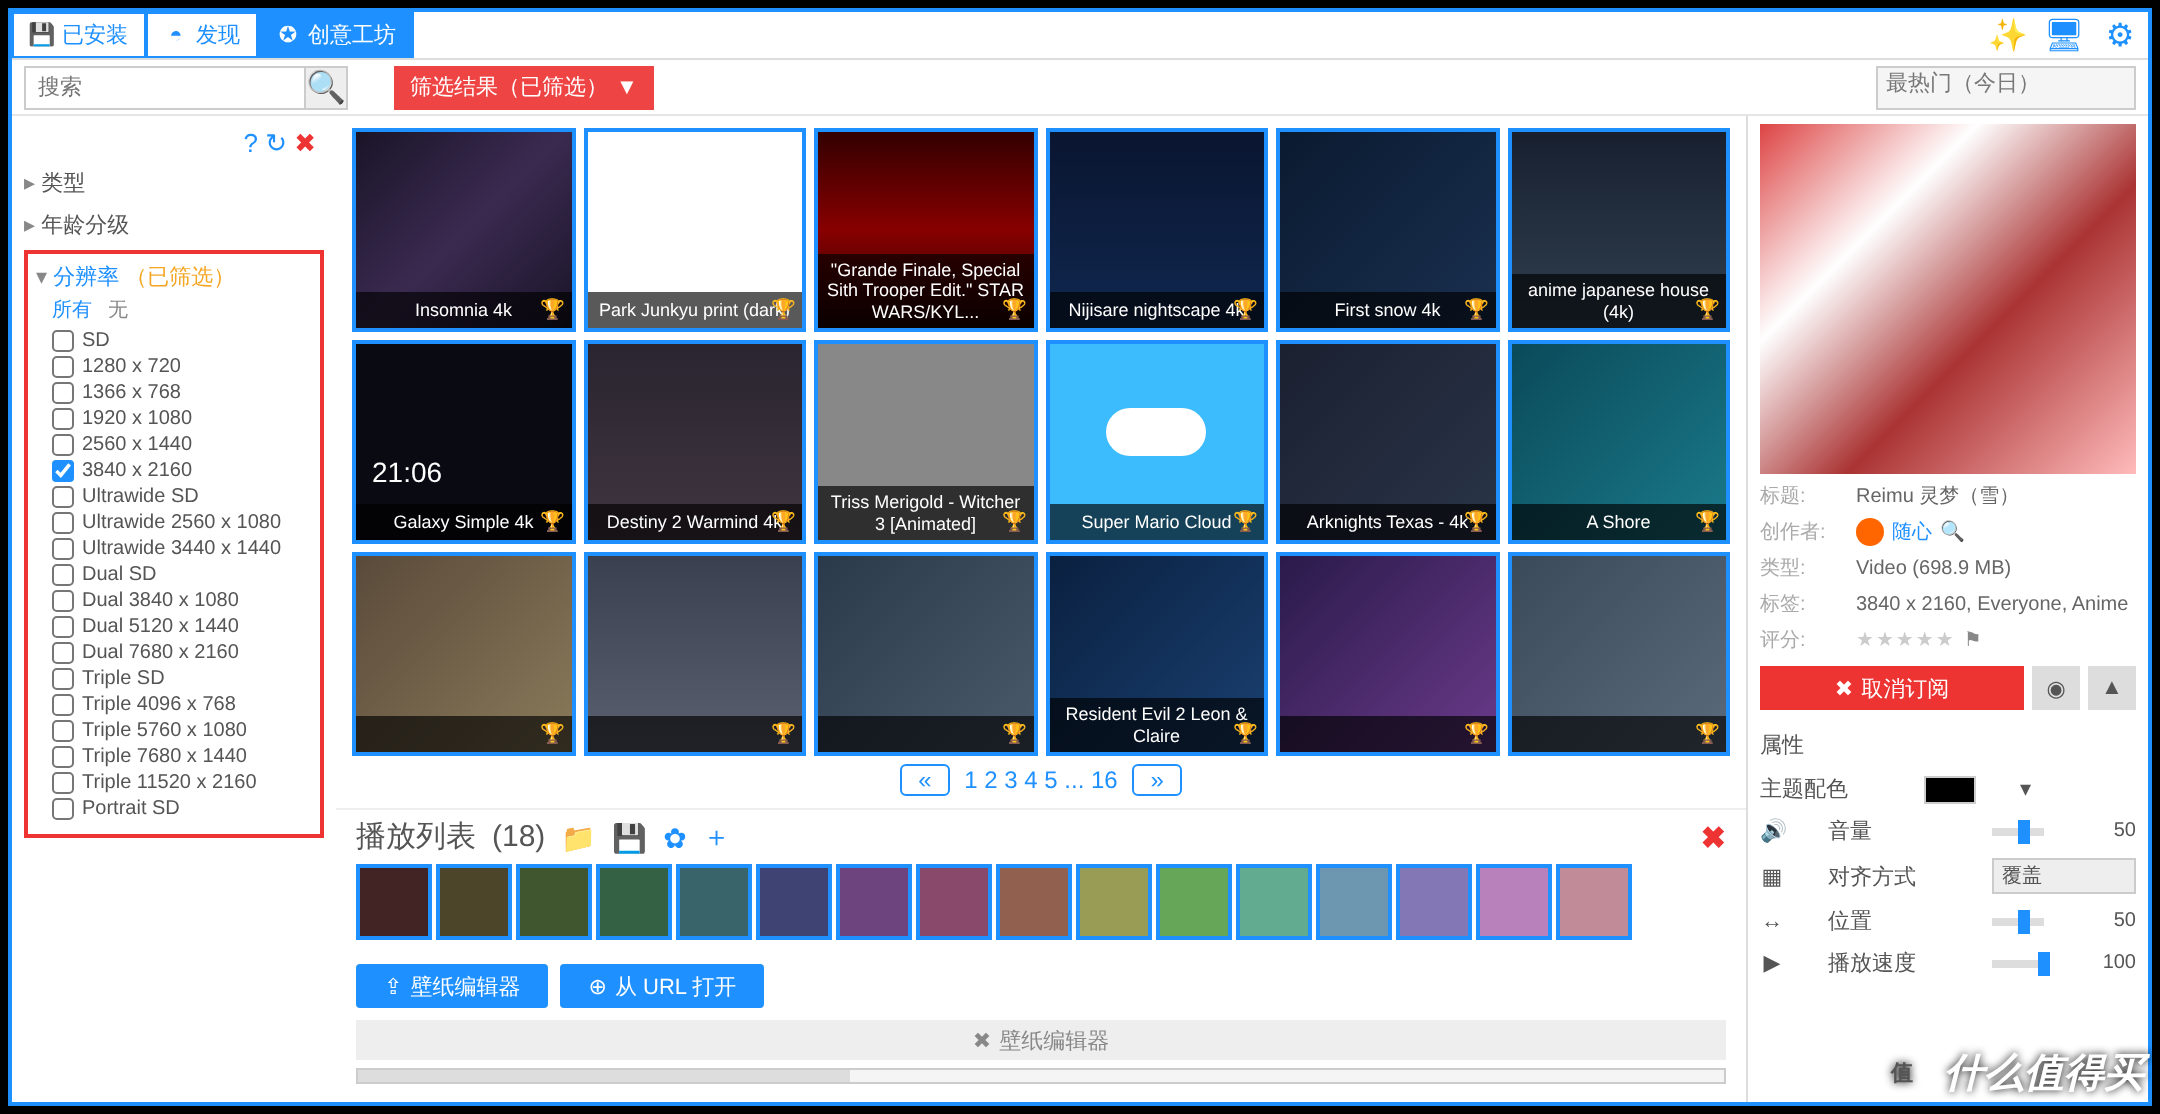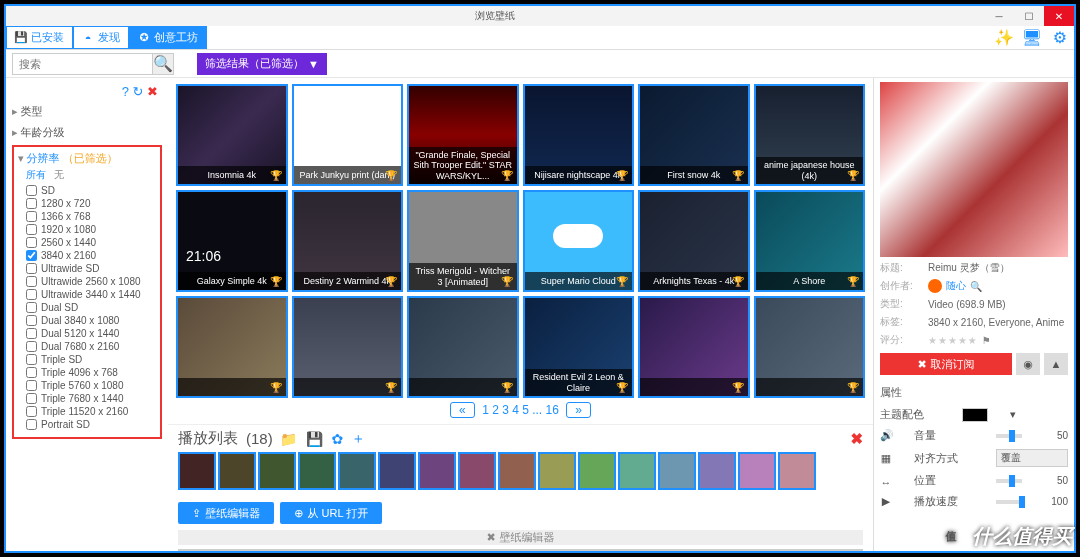--- a/index.html
+++ b/index.html
@@ -12,21 +12,21 @@
 .toolbar { height: 24px; display: flex; align-items: stretch; border-bottom: 1px solid #ddd; gap: 0; }
 .tab { display: flex; align-items: center; padding: 0 8px; font-size: 11px; gap: 4px; border: 1px solid #1e90ff; color: #1e90ff; background: #fff; }
 .tab.active { background: #1e90ff; color: #fff; }
 .tab .ico { width: 12px; height: 12px; display: inline-flex; align-items: center; justify-content: center; }
 .toolbar .spacer { flex: 1; }
 .toolbar .ticon { width: 28px; display: flex; align-items: center; justify-content: center; color: #1e90ff; font-size: 16px; }
 .searchrow { height: 28px; display: flex; align-items: center; padding: 3px 6px; gap: 23px; border-bottom: 1px solid #e5e5e5; }
 .searchbox { position: relative; width: 162px; }
 .searchbox input { width: 100%; height: 22px; border: 1px solid #ccc; padding: 0 22px 0 6px; font-size: 11px; }
 .searchbox .mag { position: absolute; right: 0; top: 0; width: 22px; height: 22px; display: flex; align-items: center; justify-content: center; background: #eee; border: 1px solid #ccc; color: #666; }
-.filter-chip { height: 22px; padding: 0 8px; background: #6d28d9; color: #fff; font-size: 11px; display: flex; align-items: center; gap: 4px; }
+.filter-chip { height: 22px; padding: 0 8px; background: #ef4444; color: #fff; font-size: 11px; display: flex; align-items: center; gap: 4px; }
 .sortsel { width: 130px; height: 22px; border: 1px solid #ccc; font-size: 11px; padding: 0 4px; color: #777; background: #f5f5f5; }
 .ssp { flex: 1; }
 .body { flex: 1; display: flex; overflow: hidden; }
 .sidebar { width: 162px; padding: 4px 6px; font-size: 11px; color: #444; overflow: hidden; }
 .help { text-align: right; color: #1e90ff; font-size: 13px; padding: 2px 4px; }
 .help .x { color: #e33; }
 .cat { padding: 3px 0; color: #555; cursor: pointer; }
 .cat::before { content: "▸ "; color: #888; }
 .filters { border: 2px solid #e33; padding: 4px 2px 6px 4px; margin-top: 2px; }
 .filters .hd { color: #1e90ff; font-size: 11px; }
@@ -77,26 +77,20 @@
 .props .sel { flex: 1; height: 18px; background: #eee; border: 1px solid #ccc; font-size: 10px; padding: 0 4px; display: flex; align-items: center; }
 .props .sw { width: 26px; height: 14px; background: #eee; border: 1px solid #ccc; }
 .bic { width: 12px; display: inline-block; text-align: center; }
 .watermark { position: absolute; right: 8px; bottom: 6px; color: #fff; font-size: 20px; font-style: italic; font-weight: bold; text-shadow: 0 0 4px #000; z-index: 99; display: flex; align-items: center; gap: 6px; }
 .watermark .c { width: 30px; height: 30px; border-radius: 50%; background: rgba(255,255,255,.85); color: #555; font-size: 11px; display: flex; align-items: center; justify-content: center; font-style: normal; }
 </style>
 </head>
 <body>
 
 <div class="app">
-  <div class="titlebar">
-    <span class="title">浏览壁纸</span>
-    <span class="winbtn">─</span>
-    <span class="winbtn">☐</span>
-    <span class="winbtn close">✕</span>
-  </div>
 
   <div class="toolbar">
     <div class="tab">
         <span class="ico">💾</span>
         <span>已安装</span>
       </div>
     <div class="tab">
         <span class="ico">◓</span>
         <span>发现</span>
       </div>
@@ -113,20 +107,21 @@
   <div class="searchrow">
     <div class="searchbox">
       <input placeholder="搜索" style="">
       <span class="mag">🔍</span>
     </div>
     <div class="filter-chip">
         <span>筛选结果（已筛选）</span>
         <span>▼</span>
       </div>
     <div class="ssp"></div>
+    <div class="sortsel"><span>最热门（今日）</span></div>
   </div>
 
   <div class="body">
     <div class="sidebar">
       <div class="help">
         <span>?</span>
         <span>↻</span>
         <span class="x">✖</span>
       </div>
       <div id="cats">

